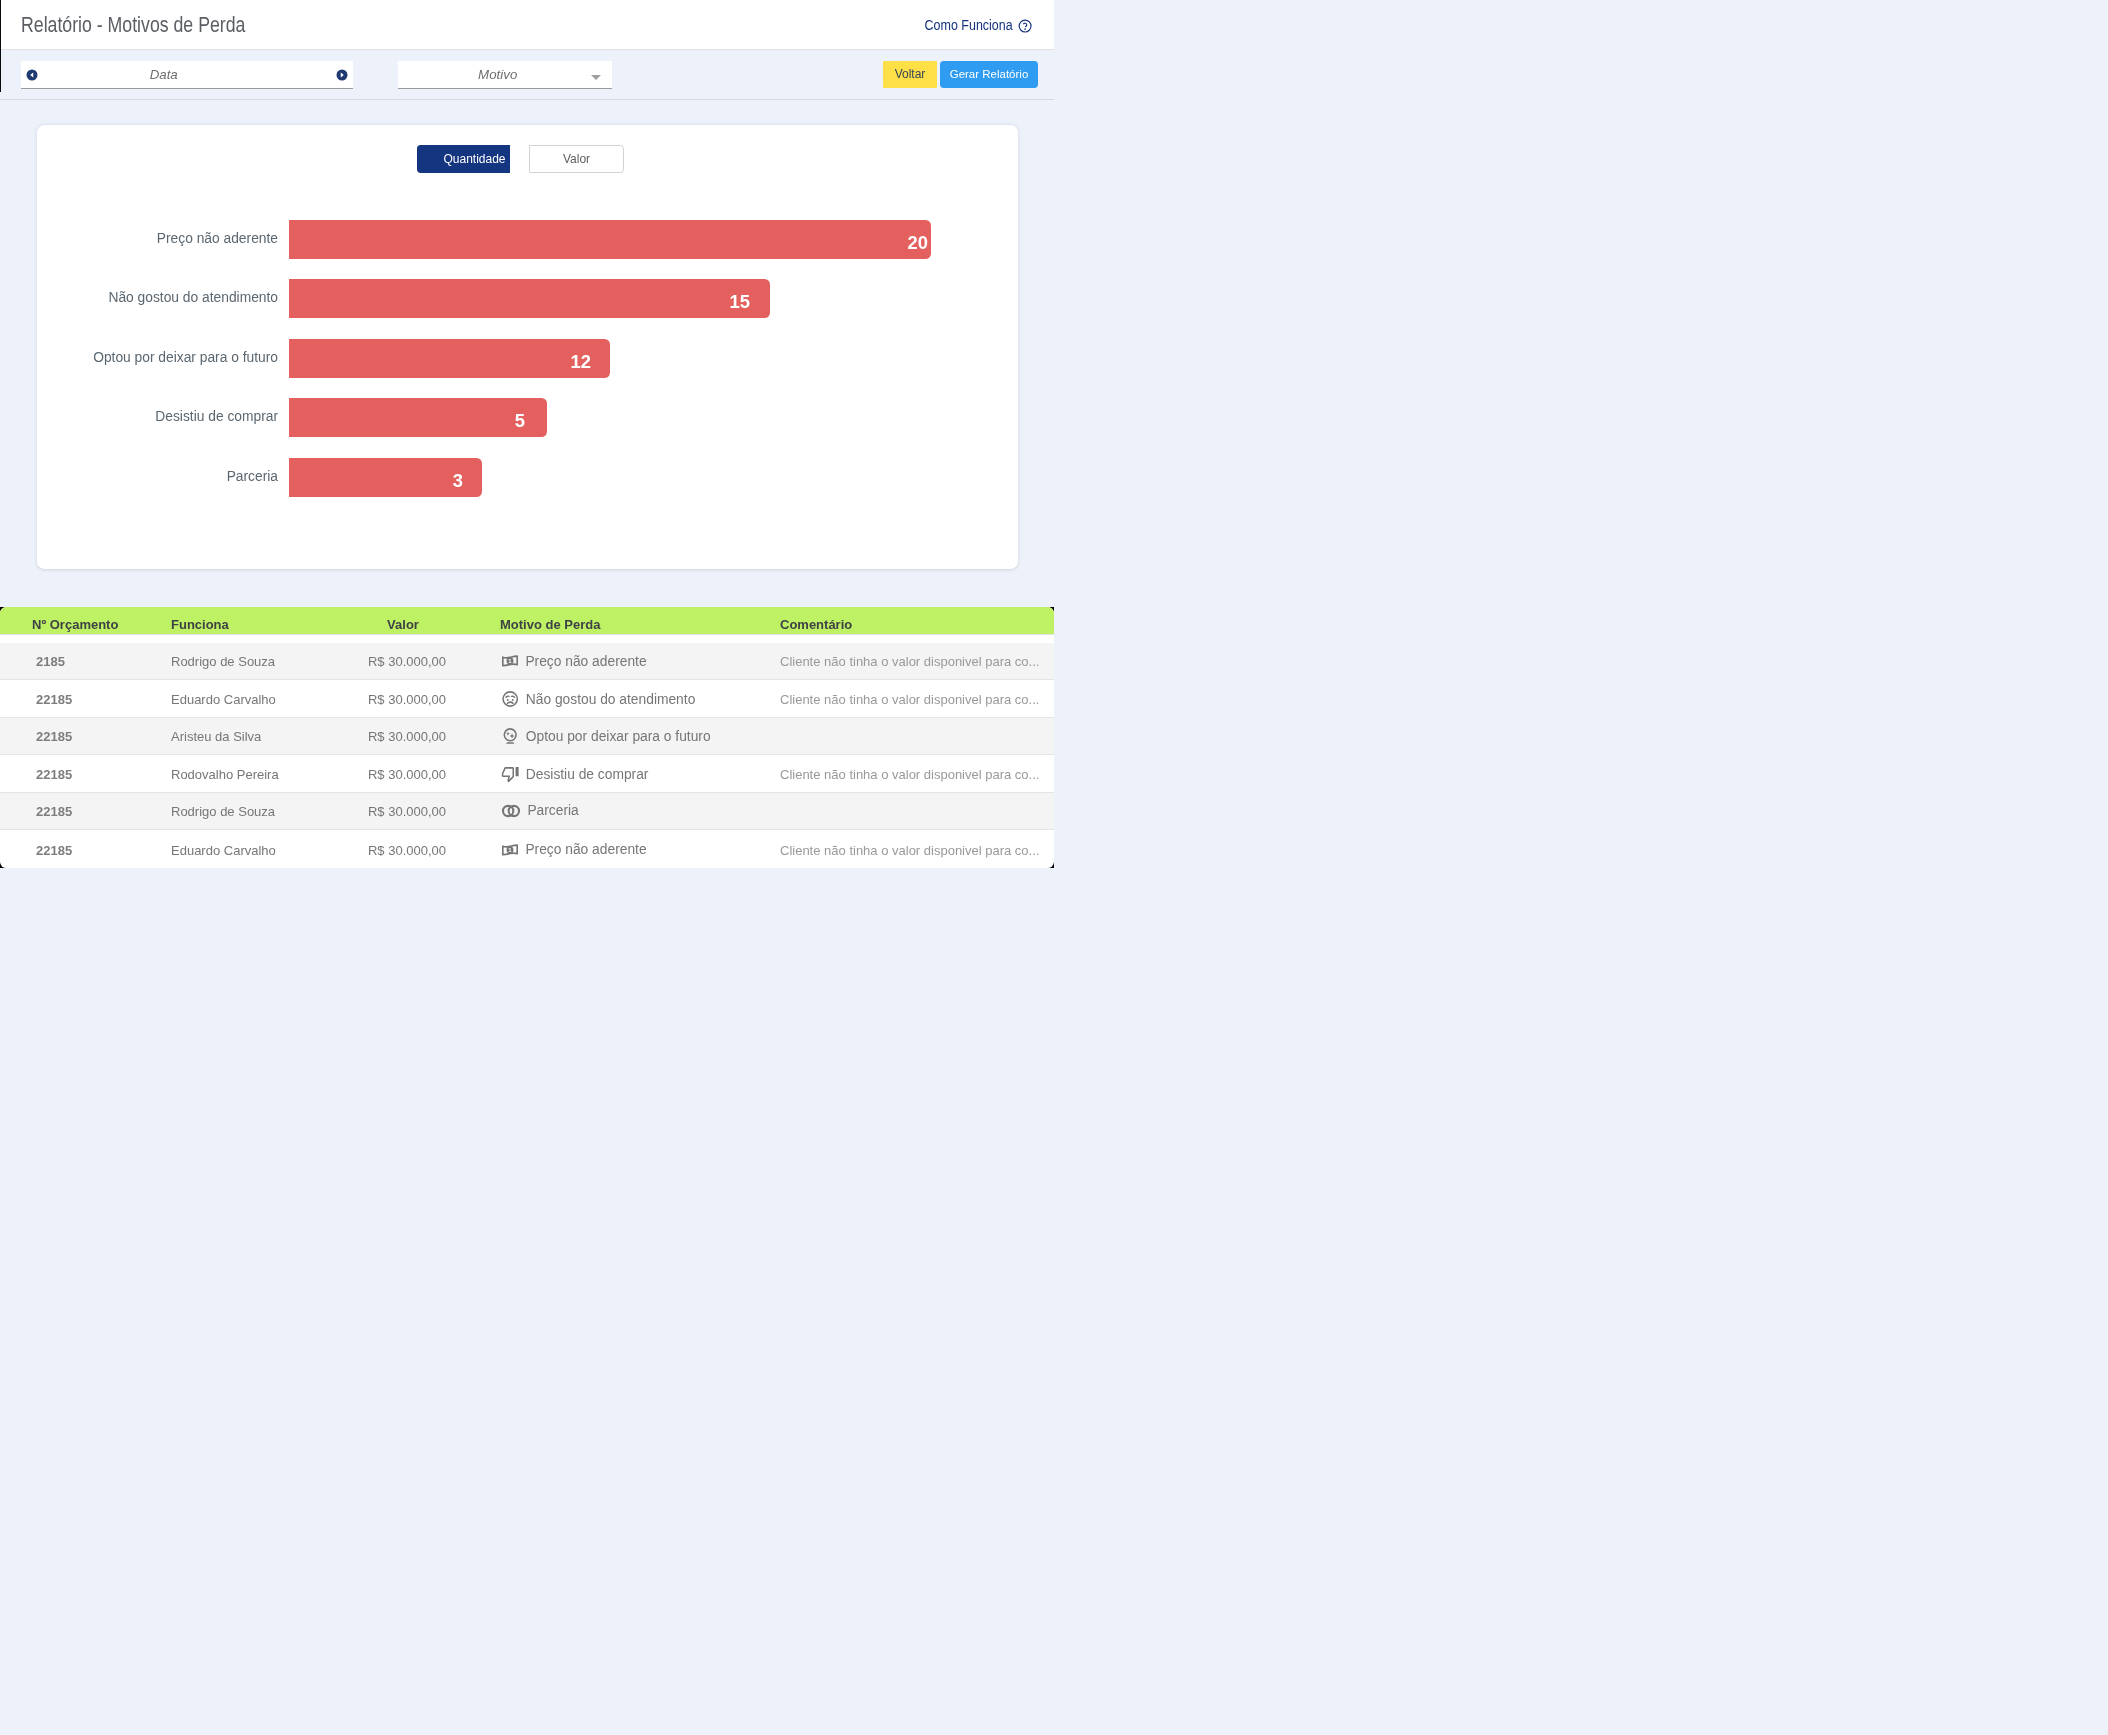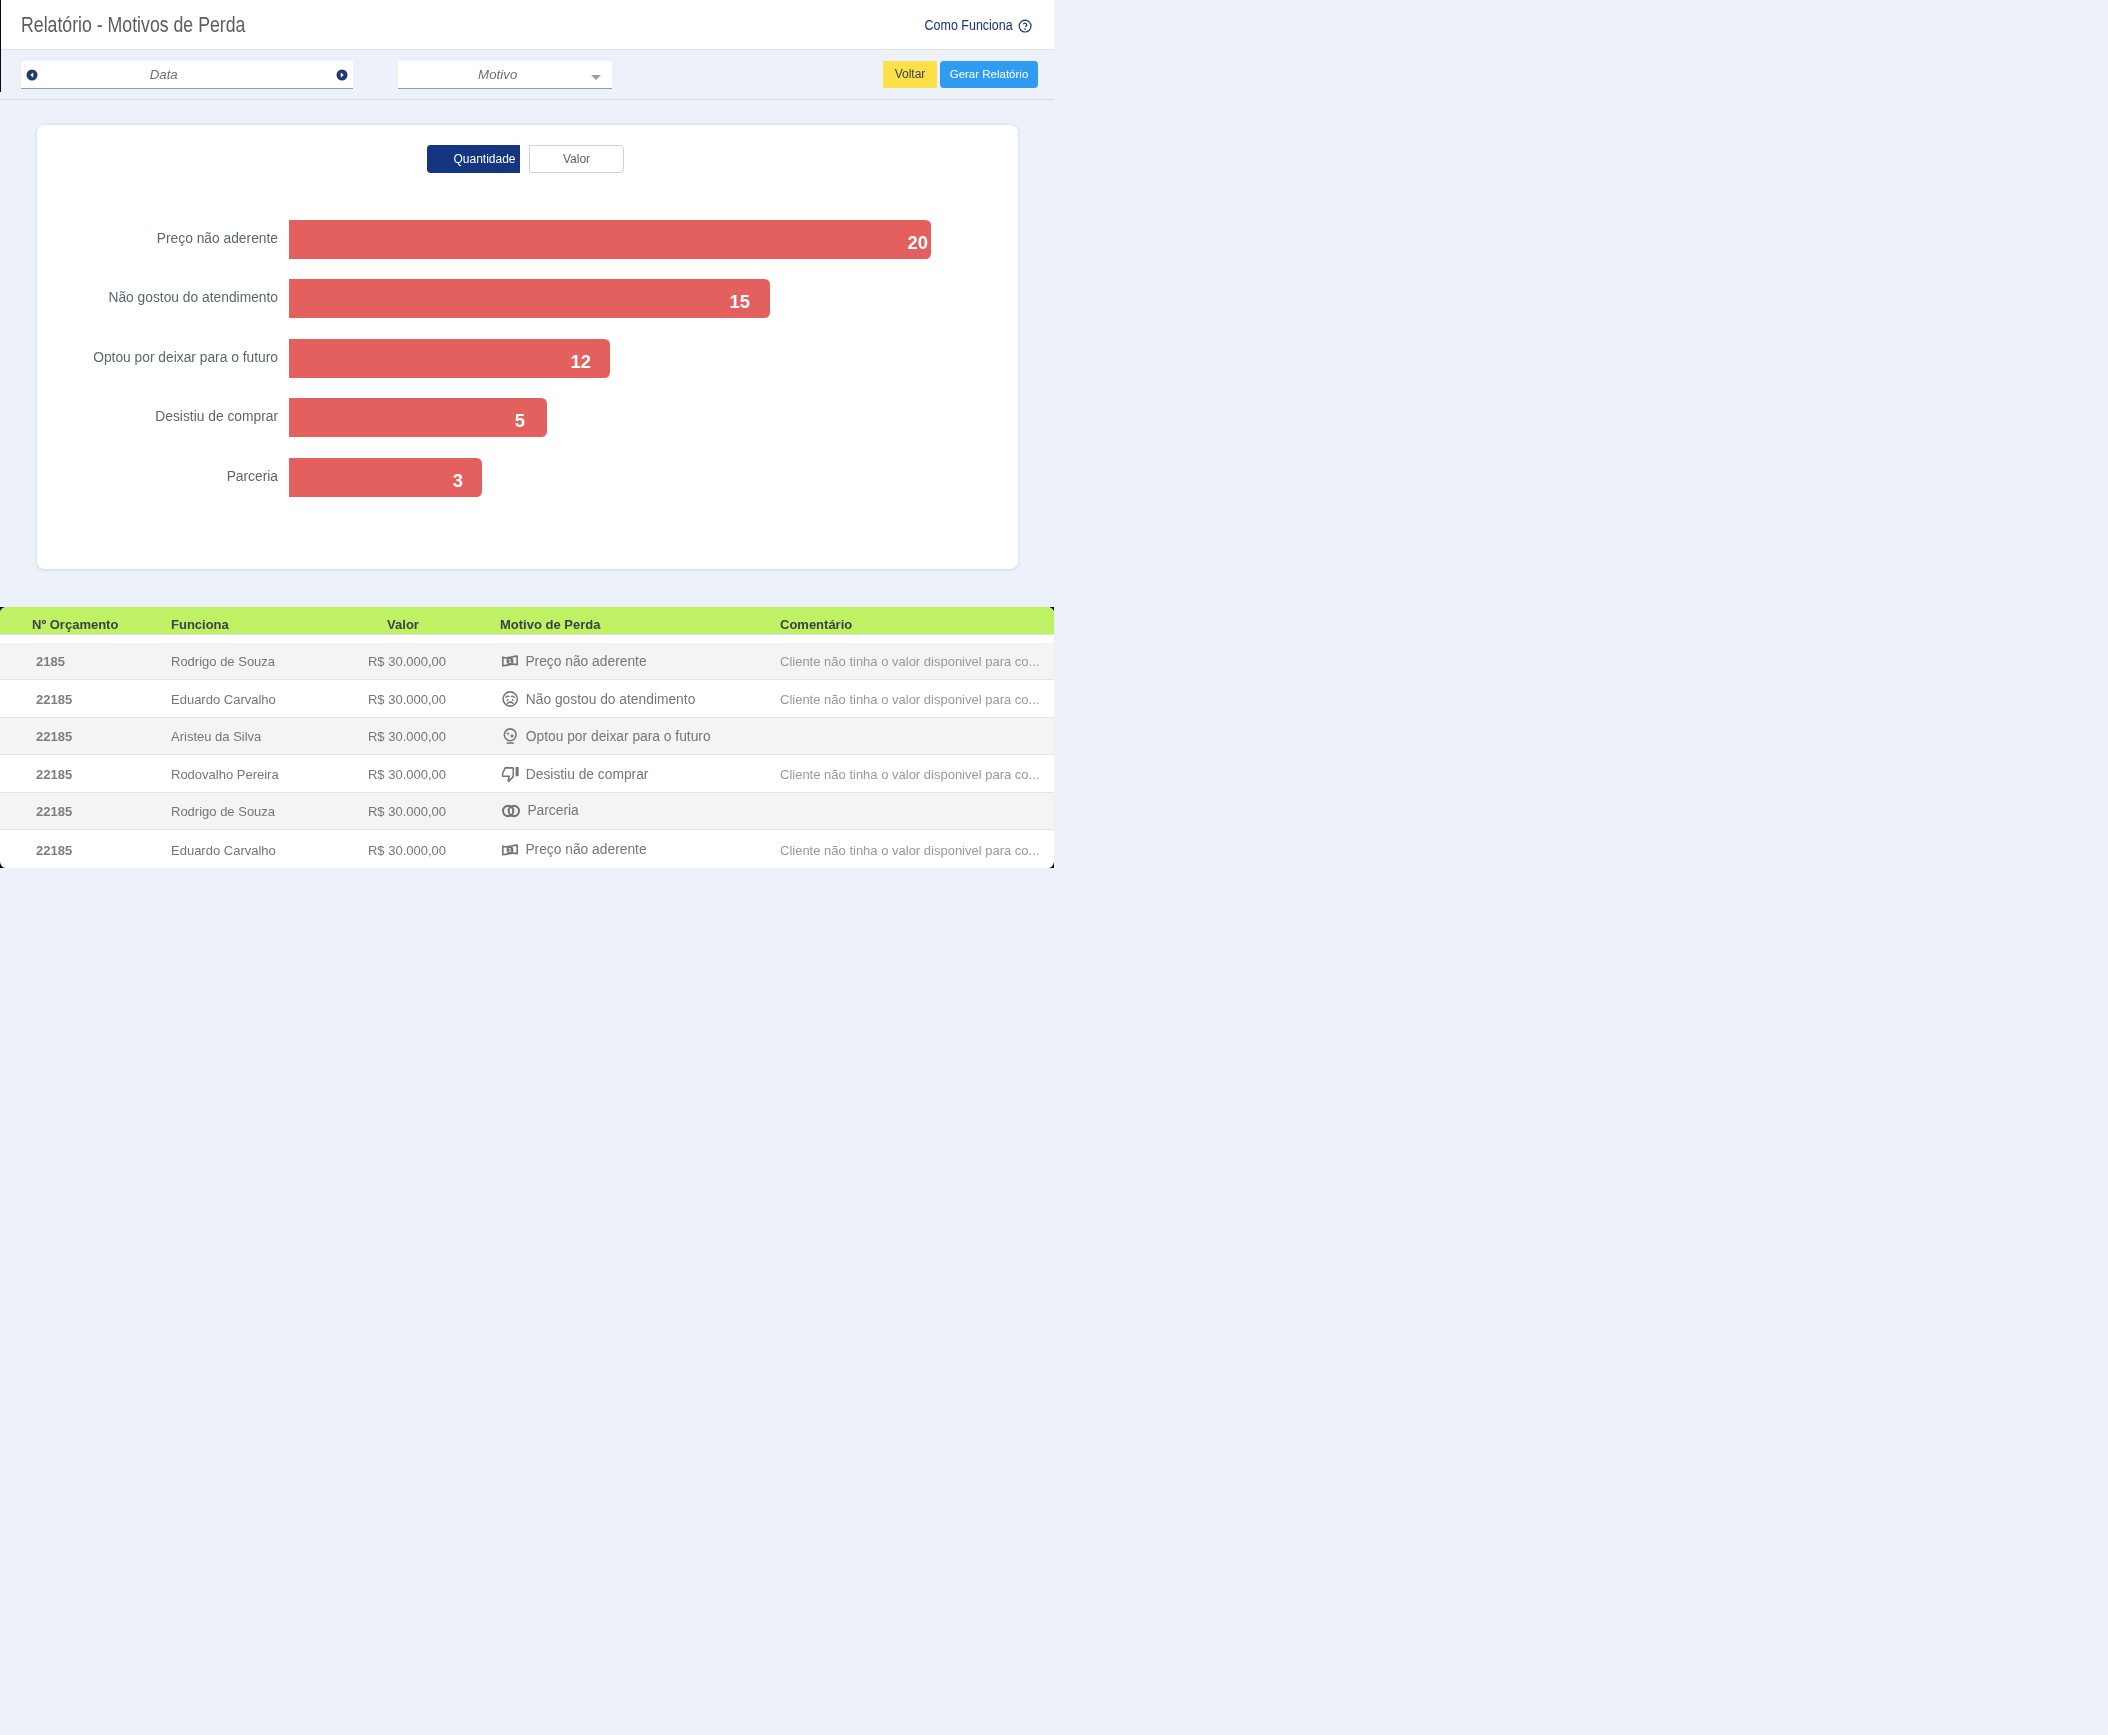--- a/index.html
+++ b/index.html
@@ -24,21 +24,21 @@
   .ph-data { left:-23px; }
   .ph-motivo { left:-7.3px; }
   .circbtn { position:absolute; top:8.3px; width:12px; height:12px; }
   .seltri { position:absolute; top:13.8px; left:193px; width:0; height:0; border-left:5px solid transparent; border-right:5px solid transparent; border-top:5.5px solid #9e9e9e; }
 
   .btn-voltar { position:absolute; left:883px; top:61px; width:54px; height:27px; background:#fde047; border-radius:1px; color:#374357; font-size:12px; text-align:center; line-height:27px; }
   .btn-gerar { position:absolute; left:940px; top:61px; width:98px; height:27px; background:#2f9cf2; border-radius:3.7px; color:#fff; font-size:11.5px; font-weight:500; text-align:center; line-height:27px; }
 
   
   .card { position:absolute; left:37px; top:125px; width:981px; height:444px; background:#fff; border-radius:7.3px; box-shadow:0 0.9px 3.7px rgba(0,0,0,0.12); }
-  .tg-q { position:absolute; left:390px; top:19.5px; width:93px; height:28.5px; background:#14357f; border-radius:3.7px 0 0 3.7px; color:#fff; font-size:12px; text-align:center; line-height:28.5px;padding-left:22px; }
+  .tg-q { position:absolute; left:380px; top:19.5px; width:93px; height:28.5px; background:#14357f; border-radius:3.7px 0 0 3.7px; color:#fff; font-size:12px; text-align:center; line-height:28.5px;padding-left:22px; }
   .tg-v { position:absolute; left:492px; top:19.5px; width:95px; height:28.5px; background:#fff; border:0.9px solid #cfd2d6; border-radius:0 3.7px 3.7px 0; color:#5c5f62; font-size:12px; text-align:center; line-height:27.5px; }
 
   .bar { position:absolute; left:289px; height:39px; background:#e4605e; border-radius:0 5.5px 5.5px 0; }
   .bval { position:absolute; color:#fff; font-weight:bold; font-size:18.4px; text-align:right; }
   .blab { position:absolute; right:776px; width:367px; text-align:right; font-size:13.8px; color:#5b6770; }
 
   
   .tablewrap { position:absolute; left:0; top:607px; width:1054px; height:261px; background:#000; }
   .tableinner { position:absolute; inset:0; background:#fff; border-radius:6.4px; overflow:hidden; }
   .thead { position:absolute; left:0; top:0; width:1054px; height:28px; background:#bef264; border-bottom:0.9px solid #e0e0e0; font-weight:bold; font-size:13px; color:#3f4245; }

